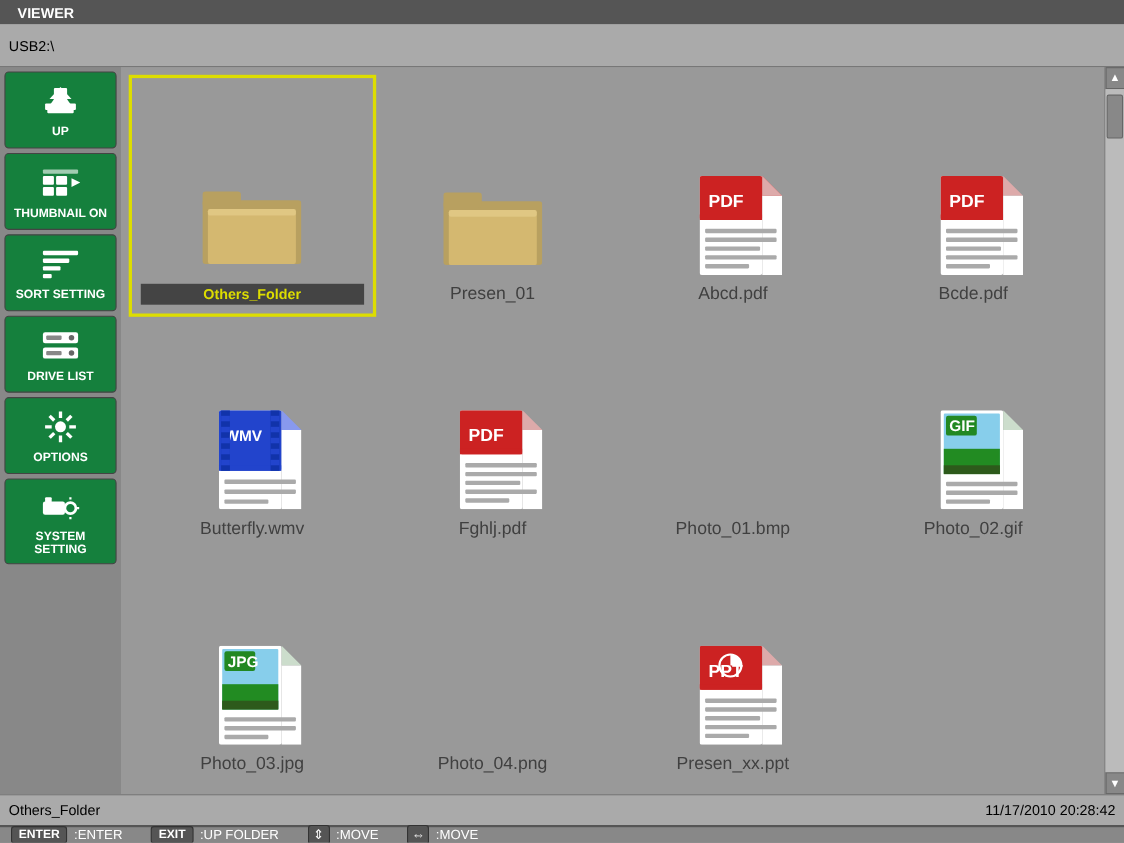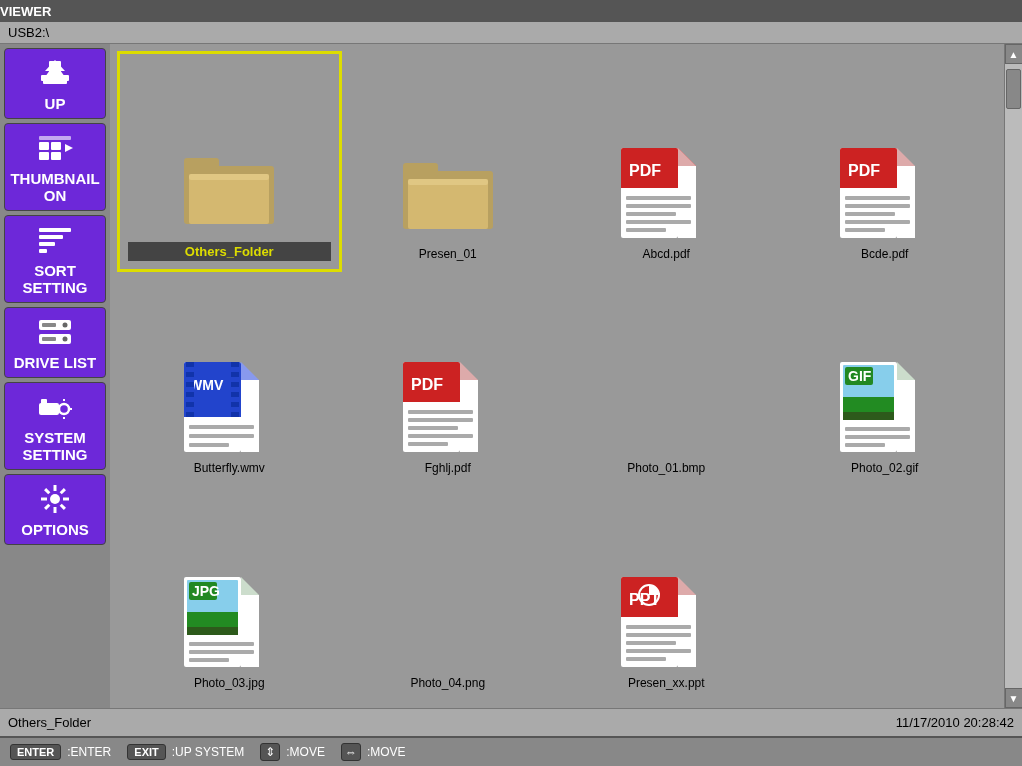--- a/index.html
+++ b/index.html
@@ -12,32 +12,32 @@
       display: flex;
       flex-direction: column;
     }
 
     
     #title-bar {
       background: #555;
       color: white;
       font-size: 13px;
       font-weight: bold;
-      padding: 3px 0;
+      padding: 3px 16px;
       height: 22px;
       display: flex;
       align-items: center;
     }
 
     
     #path-bar {
       background: #aaa;
       color: black;
       font-size: 13px;
-      padding: 2px 8px;
+      padding: 19px 8px;
       height: 22px;
       display: flex;
       align-items: center;
       border-bottom: 1px solid #777;
     }
 
     
     #main {
       display: flex;
       flex: 1;
@@ -49,31 +49,31 @@
       width: 110px;
       background: #888;
       display: flex;
       flex-direction: column;
       padding: 4px;
       gap: 4px;
       flex-shrink: 0;
     }
 
     .sidebar-btn {
-      background: #6d28d9;
+      background: #15803d;
       border: 1px solid #444;
       border-radius: 4px;
       color: white;
       display: flex;
       flex-direction: column;
       align-items: center;
       justify-content: center;
       padding: 6px 4px;
       cursor: pointer;
-      font-size: 15px;
+      font-size: 11px;
       font-weight: bold;
       text-align: center;
       min-height: 70px;
     }
 
     .sidebar-btn .icon-area {
       font-size: 28px;
       margin-bottom: 4px;
       display: flex;
       align-items: center;
@@ -106,42 +106,42 @@
       justify-content: flex-end;
       padding: 8px;
       cursor: pointer;
     }
 
     .file-item.selected {
       outline: 3px solid #dddd00;
     }
 
     .file-item .file-label {
-      font-size: 12px;
-      color: #000000;
+      font-size: 16px;
+      color: #404040;
       margin-top: 4px;
     }
 
     .file-item.selected .file-label {
       background: #444;
       color: #dddd00;
       width: 100%;
       text-align: center;
       padding: 2px 4px;
       font-weight: bold;
       font-size: 13px;
     }
 
     .file-icon {
       width: 90px;
       height: 100px;
       position: relative;
       display: flex;
       align-items: center;
-      justify-content: flex-start;
+      justify-content: flex-end;
     }
 
     
     #scrollbar {
       width: 18px;
       background: #aaa;
       display: flex;
       flex-direction: column;
       align-items: center;
       border-left: 1px solid #777;
@@ -193,27 +193,27 @@
     #status-left {
       flex: 1;
     }
 
     #status-right {
       text-align: center;
     }
 
     
     #bottom-bar {
-      height: 30px;
+      height: 16px;
       background: #888;
       border-top: 2px solid #555;
       display: flex;
       align-items: center;
       padding: 0 10px;
-      gap: 16px;
+      gap: 26px;
       font-size: 12px;
       color: white;
     }
 
     .bottom-item {
       display: flex;
       align-items: center;
       gap: 6px;
     }
 
@@ -308,35 +308,20 @@
         <svg class="icon-svg" viewBox="0 0 36 36">
           <rect x="2" y="6" width="32" height="10" rx="2" fill="white"></rect>
           <rect x="2" y="20" width="32" height="10" rx="2" fill="white"></rect>
           <circle cx="28" cy="11" r="2.5" fill="#666"></circle>
           <circle cx="28" cy="25" r="2.5" fill="#666"></circle>
           <rect x="5" y="9" width="14" height="4" rx="1" fill="#888"></rect>
           <rect x="5" y="23" width="14" height="4" rx="1" fill="#888"></rect>
         </svg>
       </div>
       <span>DRIVE LIST</span>
-    </div>
-
-    <div class="sidebar-btn">
-      <div class="icon-area">
-        <svg class="icon-svg" viewBox="0 0 36 36">
-          <rect x="2" y="14" width="20" height="12" rx="2" fill="white"></rect>
-          <rect x="4" y="10" width="6" height="5" rx="1" fill="white"></rect>
-          <circle cx="27" cy="20" r="5" fill="none" stroke="white" stroke-width="2.5"></circle>
-          <line x1="27" y1="12" x2="27" y2="10" stroke="white" stroke-width="2"></line>
-          <line x1="27" y1="28" x2="27" y2="30" stroke="white" stroke-width="2"></line>
-          <line x1="19" y1="20" x2="17" y2="20" stroke="white" stroke-width="2"></line>
-          <line x1="35" y1="20" x2="33" y2="20" stroke="white" stroke-width="2"></line>
-        </svg>
-      </div>
-      <span>SYSTEM SETTING</span>
     </div>
 
     <div class="sidebar-btn">
       <div class="icon-area">
         <svg class="icon-svg" viewBox="0 0 36 36">
           <g transform="translate(18,18)">
             <circle r="5" fill="white"></circle>
             <g stroke="white" stroke-width="3" fill="none">
               <line x1="0" y1="-14" x2="0" y2="-8"></line>
               <line x1="0" y1="8" x2="0" y2="14"></line>
@@ -346,20 +331,35 @@
               <line x1="5.7" y1="5.7" x2="9.9" y2="9.9"></line>
               <line x1="9.9" y1="-9.9" x2="5.7" y2="-5.7"></line>
               <line x1="-5.7" y1="5.7" x2="-9.9" y2="9.9"></line>
             </g>
           </g>
         </svg>
       </div>
       <span>OPTIONS</span>
     </div>
 
+    <div class="sidebar-btn">
+      <div class="icon-area">
+        <svg class="icon-svg" viewBox="0 0 36 36">
+          <rect x="2" y="14" width="20" height="12" rx="2" fill="white"></rect>
+          <rect x="4" y="10" width="6" height="5" rx="1" fill="white"></rect>
+          <circle cx="27" cy="20" r="5" fill="none" stroke="white" stroke-width="2.5"></circle>
+          <line x1="27" y1="12" x2="27" y2="10" stroke="white" stroke-width="2"></line>
+          <line x1="27" y1="28" x2="27" y2="30" stroke="white" stroke-width="2"></line>
+          <line x1="19" y1="20" x2="17" y2="20" stroke="white" stroke-width="2"></line>
+          <line x1="35" y1="20" x2="33" y2="20" stroke="white" stroke-width="2"></line>
+        </svg>
+      </div>
+      <span>SYSTEM SETTING</span>
+    </div>
+
   </div>
 
   <div id="content-area">
     <div id="file-grid">
 
       <div class="file-item selected">
         <div class="file-icon">
           <svg width="90" height="80" viewBox="0 0 90 80">
 
             <rect x="0" y="18" width="90" height="58" rx="3" fill="#b8a060"></rect>
@@ -575,21 +575,21 @@
   <div id="status-right">11/17/2010  20:28:42</div>
 </div>
 
 <div id="bottom-bar">
   <div class="bottom-item">
     <span class="key-badge">ENTER</span>
     <span>:ENTER</span>
   </div>
   <div class="bottom-item">
     <span class="key-badge">EXIT</span>
-    <span>:UP SYSTEM</span>
+    <span>:UP FOLDER</span>
   </div>
   <div class="bottom-item">
     <span class="key-arrow">⇕</span>
     <span>:MOVE</span>
   </div>
   <div class="bottom-item">
     <span class="key-arrow">⇔</span>
     <span>:MOVE</span>
   </div>
 </div>

